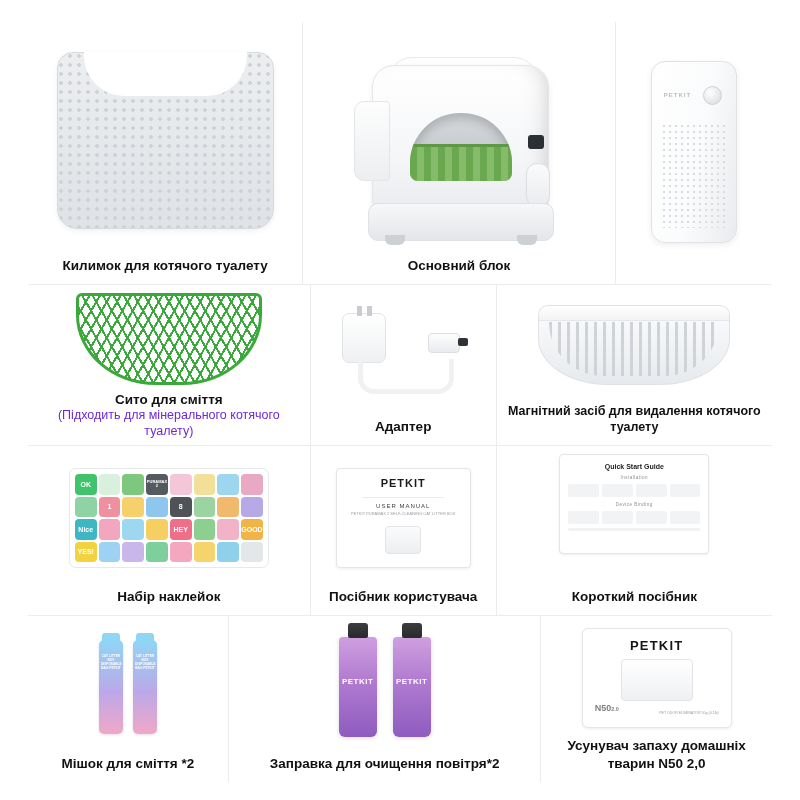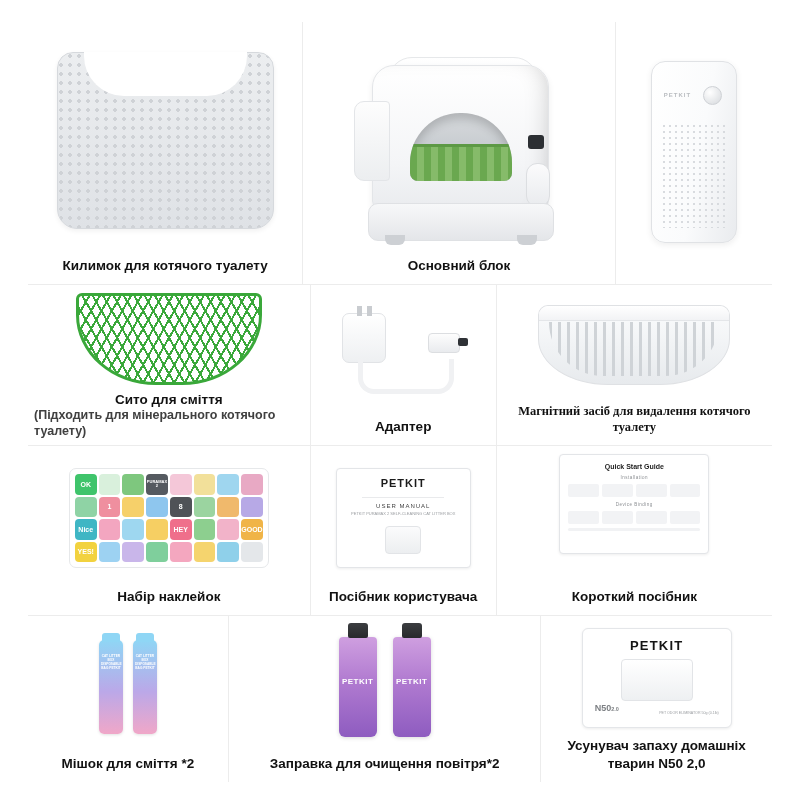--- a/index.html
+++ b/index.html
@@ -48,28 +48,27 @@
   .cap {
     font-size: 13.5px;
     font-weight: bold;
     text-align: center;
     line-height: 1.28;
     color: #111;
     margin-top: 6px;
   }
   .cap.small {
     font-size: 12.5px;
-    font-family: Liberation Serif, serif;
   }
   .subcap {
     font-size: 12.5px;
-    font-weight: bold;
-    text-align: left;
+    font-weight: normal;
+    text-align: center;
     line-height: 1.25;
-    color: #404040;
+    color: #6d28d9;
   }
 
   
   .r1 { height: 272px; }
   .r1 .c1 { width: 42%; }
   .r1 .c2 { width: 37%; }
   .r1 .c3 { width: 21%; }
 
   
   .litterbox { position: relative; width: 210px; height: 195px; }

